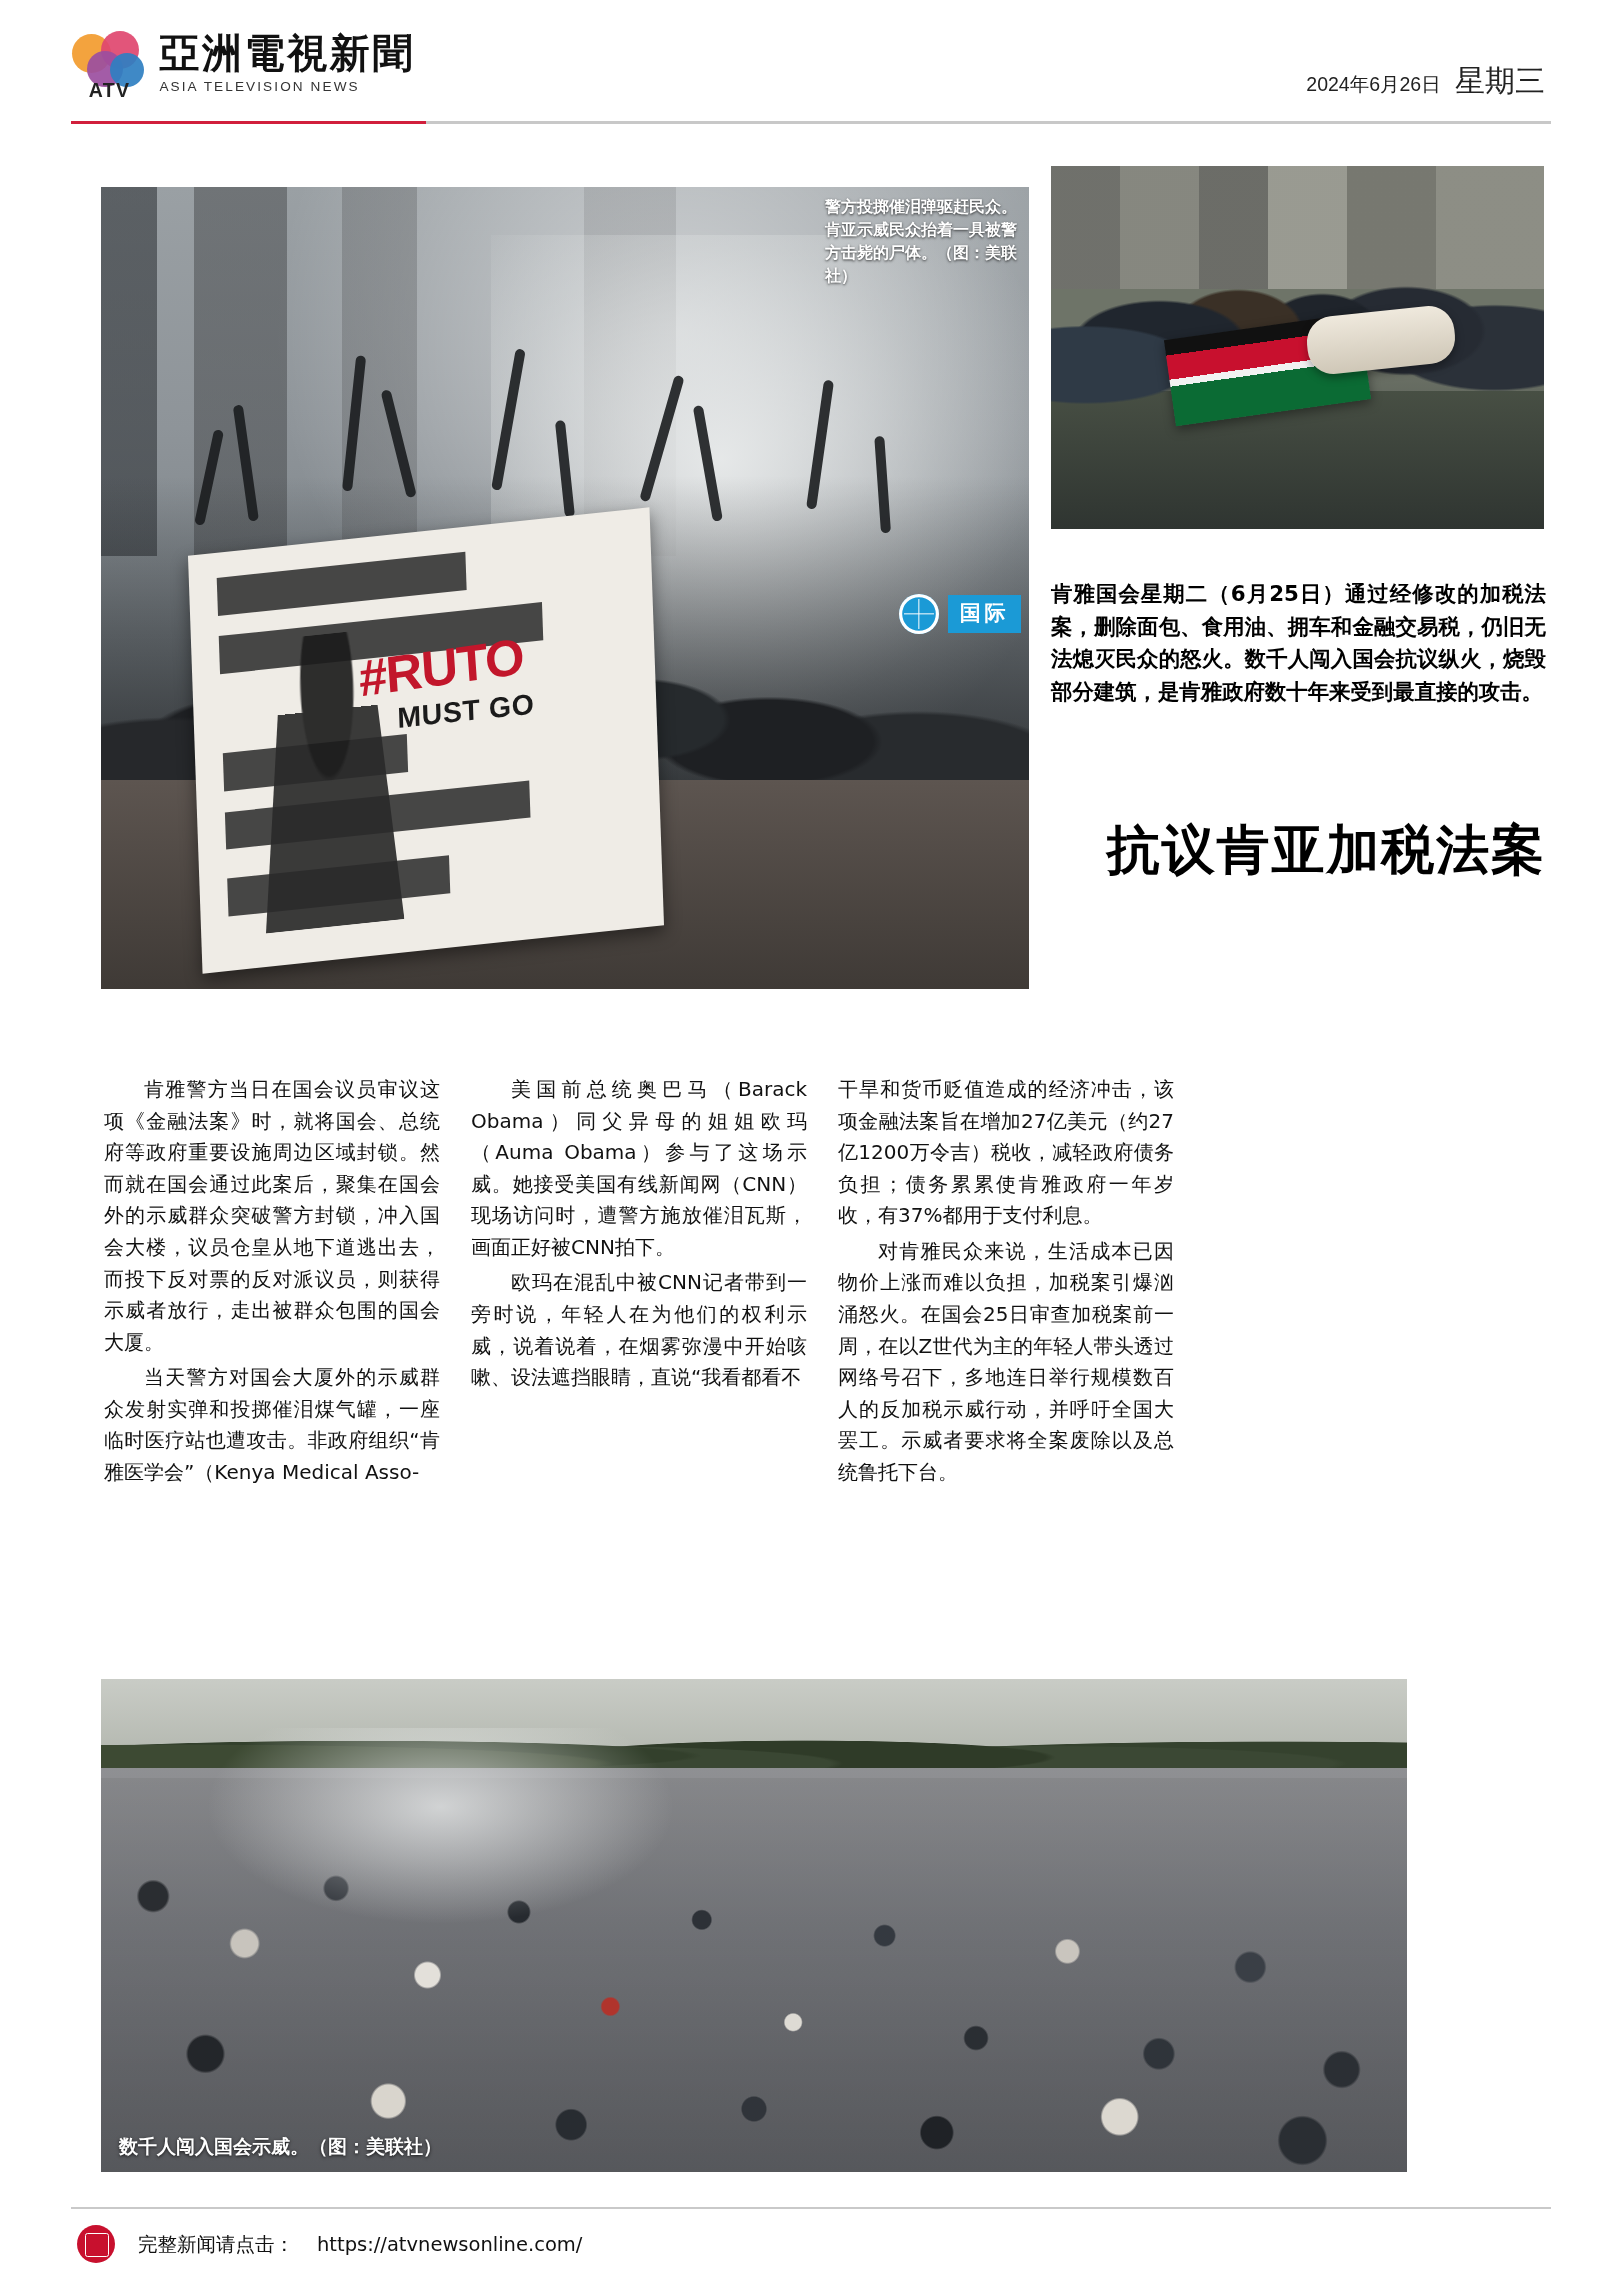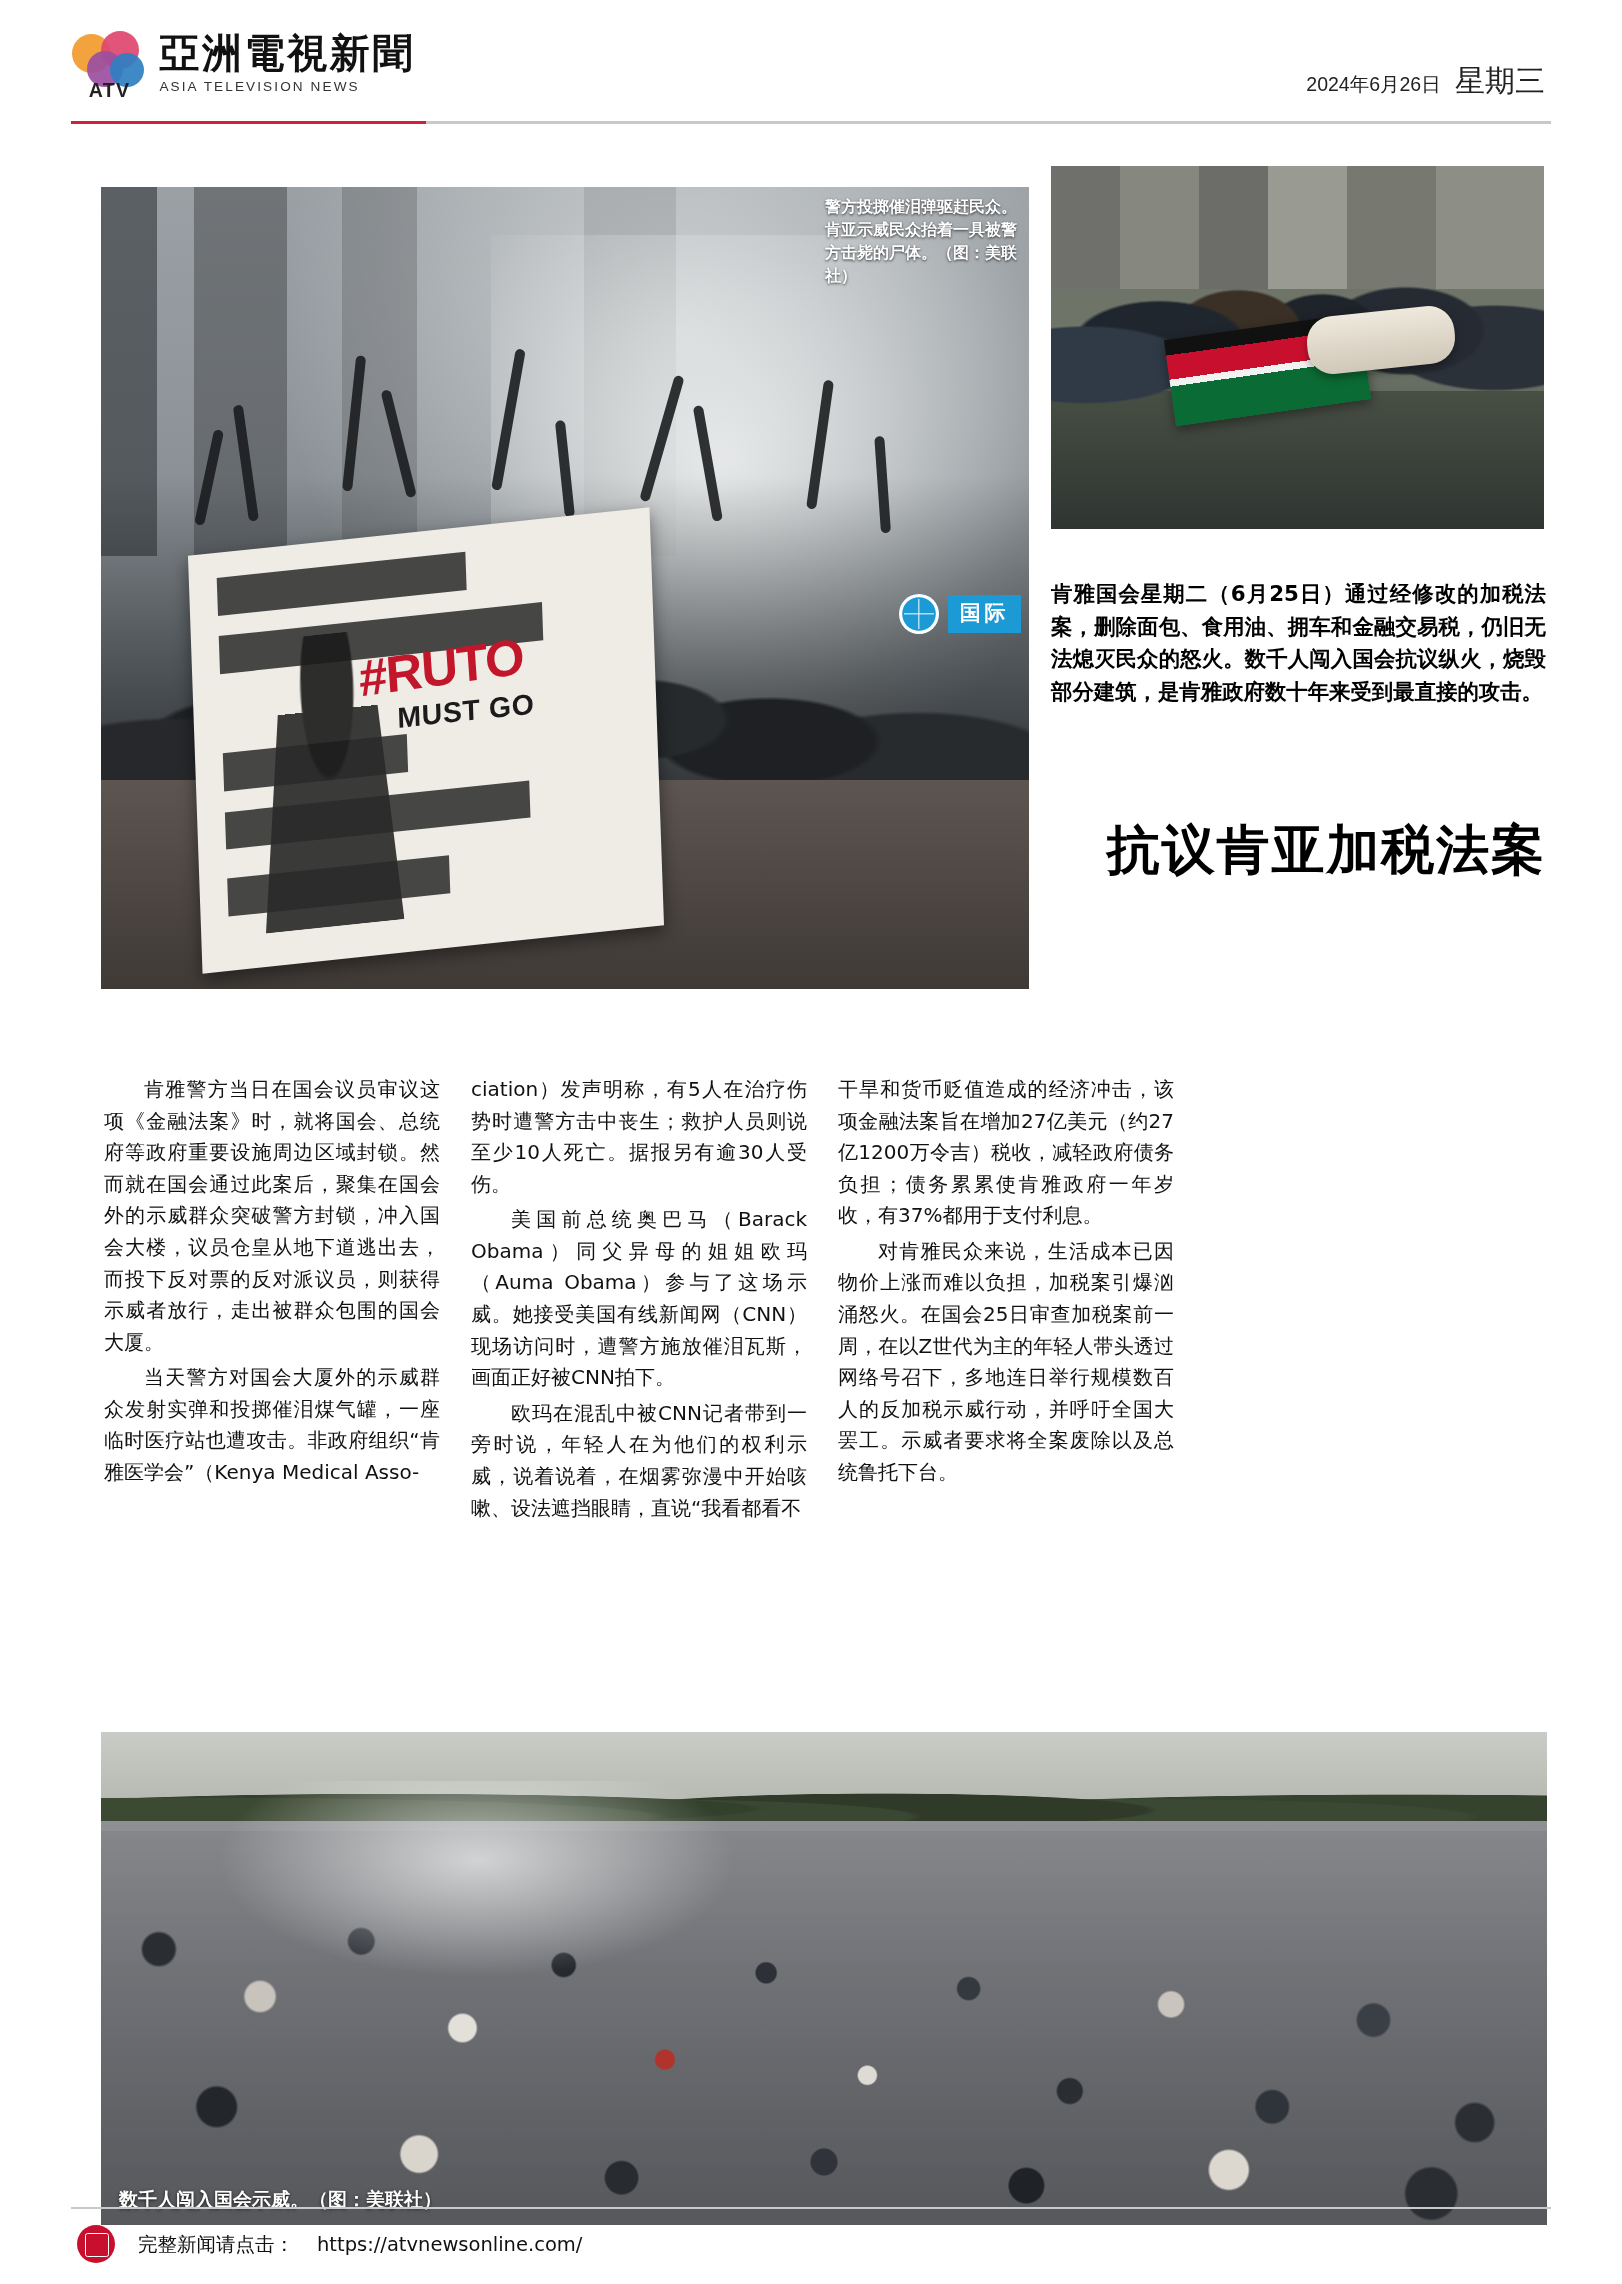--- a/index.html
+++ b/index.html
@@ -261,21 +261,21 @@
     left: 52%; top: 40%;
     width: 30%; height: 16%;
     background: linear-gradient(to bottom, #efe9dd, #cfc7b7);
     border-radius: 26px;
     transform: rotate(-6deg);
     box-shadow: 0 3.9px 9px rgba(0,0,0,.35);
   }
 
   
   #photo-bottom {
-    left: 101px; top: 1732px; width: 1446px; height: 493px;
+    left: 101px; top: 1679px; width: 1306px; height: 493px;
   }
   .pb-sky {
     position: absolute; left: 0; top: 0; width: 100%; height: 14%;
     background: linear-gradient(to bottom, #c9ccc6, #b6bab2);
   }
   .pb-trees {
     position: absolute; left: 0; top: 6%; width: 100%; height: 16%;
     background:
       radial-gradient(ellipse at 6% 70%, #3d4a33 0 24%, rgba(0,0,0,0) 25%),
       radial-gradient(ellipse at 20% 60%, #33402c 0 22%, rgba(0,0,0,0) 23%),
@@ -547,21 +547,20 @@
   <div class="lede">肯雅国会星期二（6月25日）通过经修改的加税法案，删除面包、食用油、拥车和金融交易税，仍旧无法熄灭民众的怒火。数千人闯入国会抗议纵火，烧毁部分建筑，是肯雅政府数十年来受到最直接的攻击。</div>
 
   <div class="kicker">抗议肯亚加税法案</div>
 
   <div class="columns">
     <div class="col">
       <p>肯雅警方当日在国会议员审议这项《金融法案》时，就将国会、总统府等政府重要设施周边区域封锁。然而就在国会通过此案后，聚集在国会外的示威群众突破警方封锁，冲入国会大楼，议员仓皇从地下道逃出去，而投下反对票的反对派议员，则获得示威者放行，走出被群众包围的国会大厦。</p>
       <p>当天警方对国会大厦外的示威群众发射实弹和投掷催泪煤气罐，一座临时医疗站也遭攻击。非政府组织“肯雅医学会”（Kenya Medical Asso-</p>
     </div>
     <div class="col">
-      <p class="noindent">ciation）发声明称，有5人在治疗伤势时遭警方击中丧生；救护人员则说至少10人死亡。据报另有逾30人受伤。</p>
       <p>美国前总统奥巴马（Barack Obama）同父异母的姐姐欧玛（Auma Obama）参与了这场示威。她接受美国有线新闻网（CNN）现场访问时，遭警方施放催泪瓦斯，画面正好被CNN拍下。</p>
       <p>欧玛在混乱中被CNN记者带到一旁时说，年轻人在为他们的权利示威，说着说着，在烟雾弥漫中开始咳嗽、设法遮挡眼睛，直说“我看都看不</p>
     </div>
     <div class="col">
       <p class="noindent">干旱和货币贬值造成的经济冲击，该项金融法案旨在增加27亿美元（约27亿1200万令吉）税收，减轻政府债务负担；债务累累使肯雅政府一年岁收，有37%都用于支付利息。</p>
       <p>对肯雅民众来说，生活成本已因物价上涨而难以负担，加税案引爆汹涌怒火。在国会25日审查加税案前一周，在以Z世代为主的年轻人带头透过网络号召下，多地连日举行规模数百人的反加税示威行动，并呼吁全国大罢工。示威者要求将全案废除以及总统鲁托下台。</p>
     </div>
   </div>
 
   <div class="photo" id="photo-bottom">

